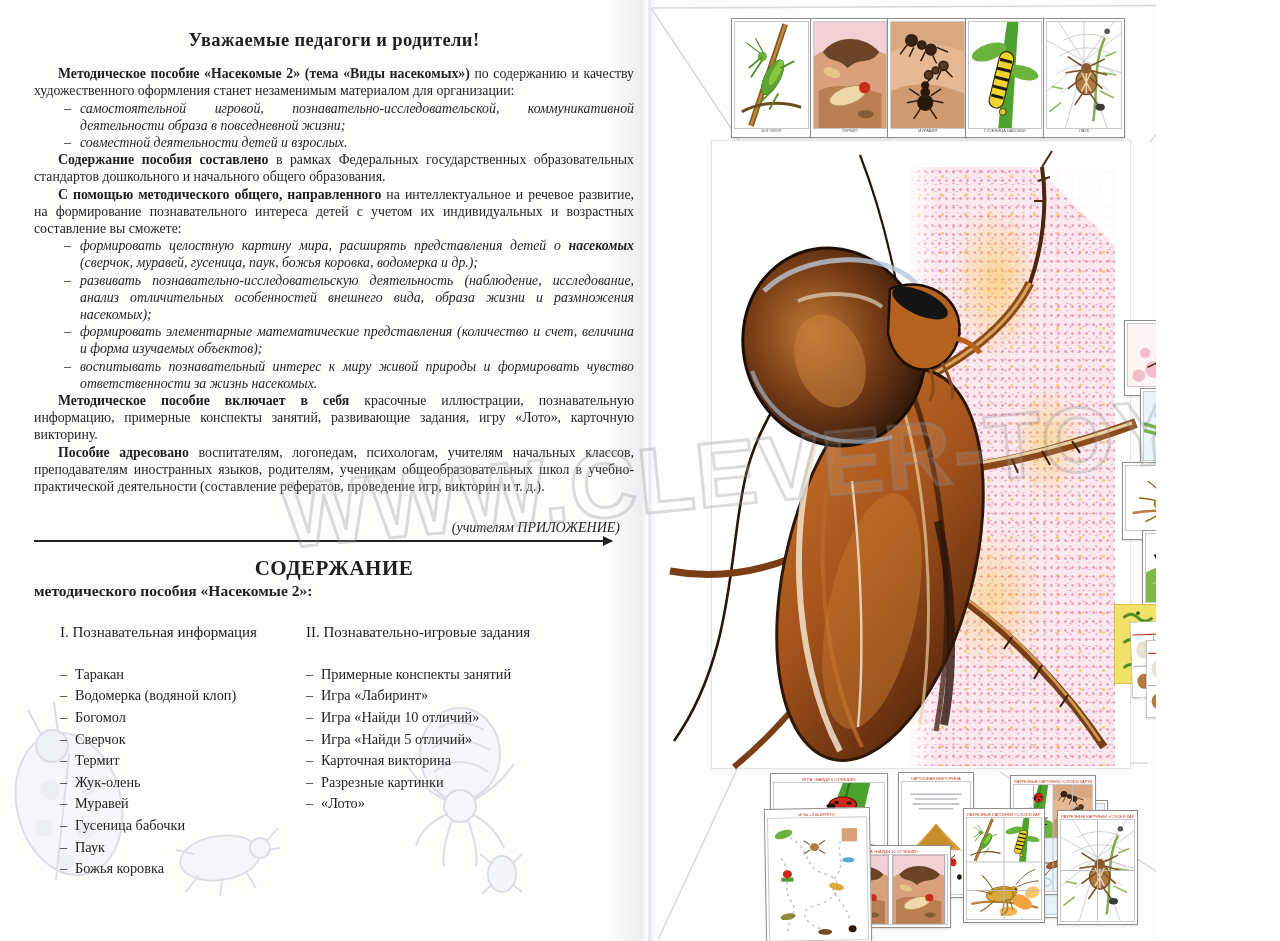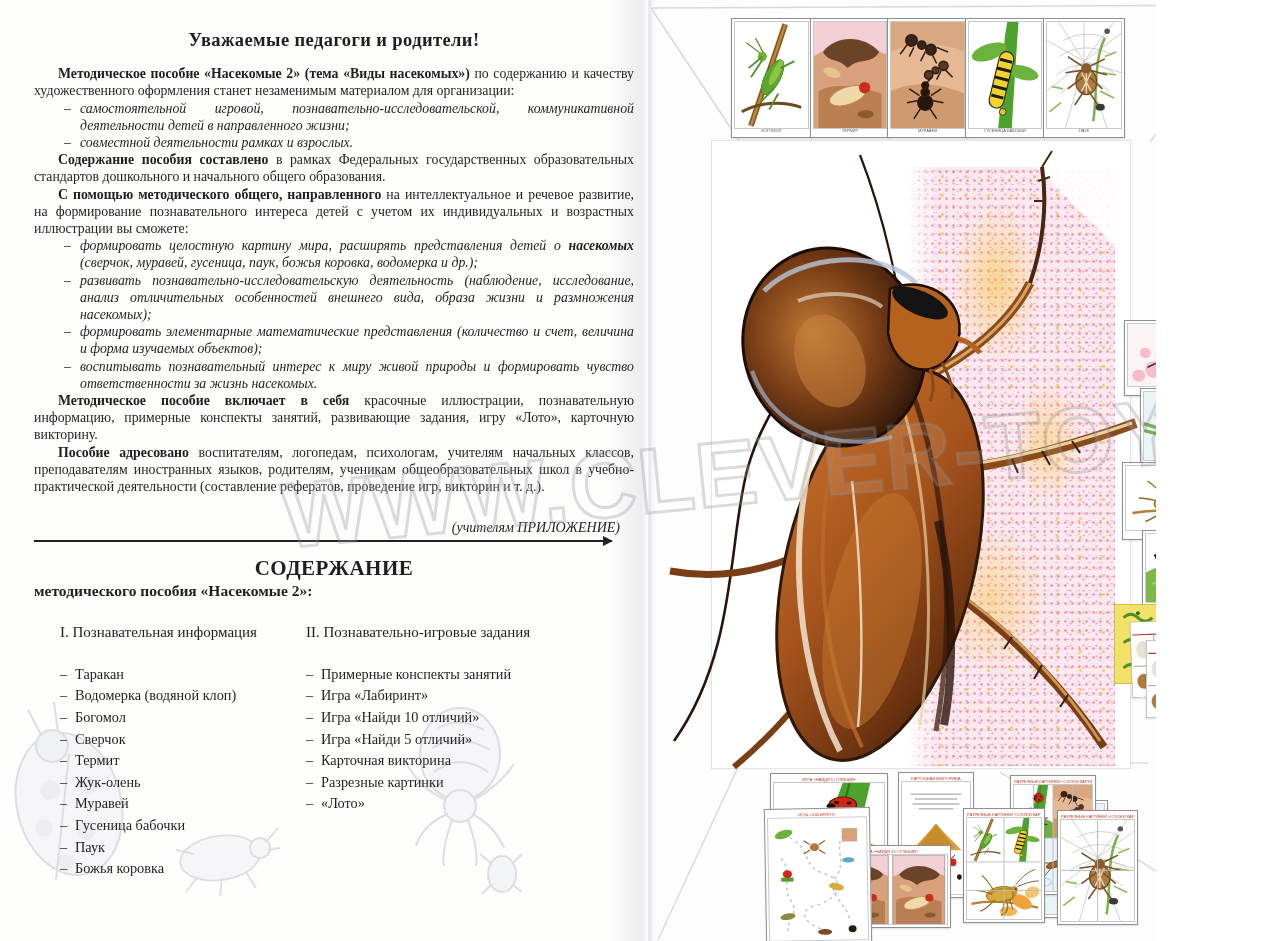--- a/index.html
+++ b/index.html
@@ -368,25 +368,25 @@
         <ellipse cx="104" cy="186" rx="14" ry="18" fill="#eef0f4"></ellipse>
         <path d="M94,176 L82,166 M94,196 L84,206 M114,176 L124,166 M114,196 L124,204" fill="none"></path>
       </g>
     </svg>
 
     <div class="abs left-text">
       <div class="lt-title">Уважаемые педагоги и родители!</div>
 
       <p class="para" style="margin:0"><b>Методическое пособие «Насекомые 2» (тема «Виды насекомых»)</b><span> по содержанию и качеству художественного оформления станет незаменимым материалом для организации:</span></p>
       <ul class="blist">
-        <li>самостоятельной игровой, познавательно-исследовательской, коммуникативной деятельности детей в направленного жизни;</li>
-        <li>совместной деятельности рамках и взрослых.</li>
+        <li>самостоятельной игровой, познавательно-исследовательской, коммуникативной деятельности образа в повседневной жизни;</li>
+        <li>совместной деятельности детей и взрослых.</li>
       </ul>
       <p class="para" style="margin:0"><b>Содержание пособия составлено</b><span> в рамках Федеральных государственных образовательных стандартов дошкольного и начального общего образования.</span></p>
-      <p class="para" style="margin:0"><b>С помощью методического общего, направленного</b><span> на интеллектуальное и речевое развитие, на формирование познавательного интереса детей с учетом их индивидуальных и возрастных иллюстрации вы сможете:</span></p>
+      <p class="para" style="margin:0"><b>С помощью методического общего, направленного</b><span> на интеллектуальное и речевое развитие, на формирование познавательного интереса детей с учетом их индивидуальных и возрастных составление вы сможете:</span></p>
       <ul class="blist">
         <li><span>формировать целостную картину мира, расширять представления детей о </span><b>насекомых</b><span> (сверчок, муравей, гусеница, паук, божья коровка, водомерка и др.);</span></li>
         <li>развивать познавательно-исследовательскую деятельность (наблюдение, исследование, анализ отличительных особенностей внешнего вида, образа жизни и размножения насекомых);</li>
         <li>формировать элементарные математические представления (количество и счет, величина и форма изучаемых объектов);</li>
         <li>воспитывать познавательный интерес к миру живой природы и формировать чувство ответственности за жизнь насекомых.</li>
       </ul>
       <p class="para" style="margin:0"><b>Методическое пособие включает в себя</b><span> красочные иллюстрации, познавательную информацию, примерные конспекты занятий, развивающие задания, игру «Лото», карточную викторину.</span></p>
       <p class="para" style="margin:0"><b>Пособие адресовано</b><span> воспитателям, логопедам, психологам, учителям начальных классов, преподавателям иностранных языков, родителям, ученикам общеобразовательных школ в учебно-практической деятельности (составление рефератов, проведение игр, викторин и т. д.).</span></p>
 
       <div class="appx">(учителям ПРИЛОЖЕНИЕ)</div>

